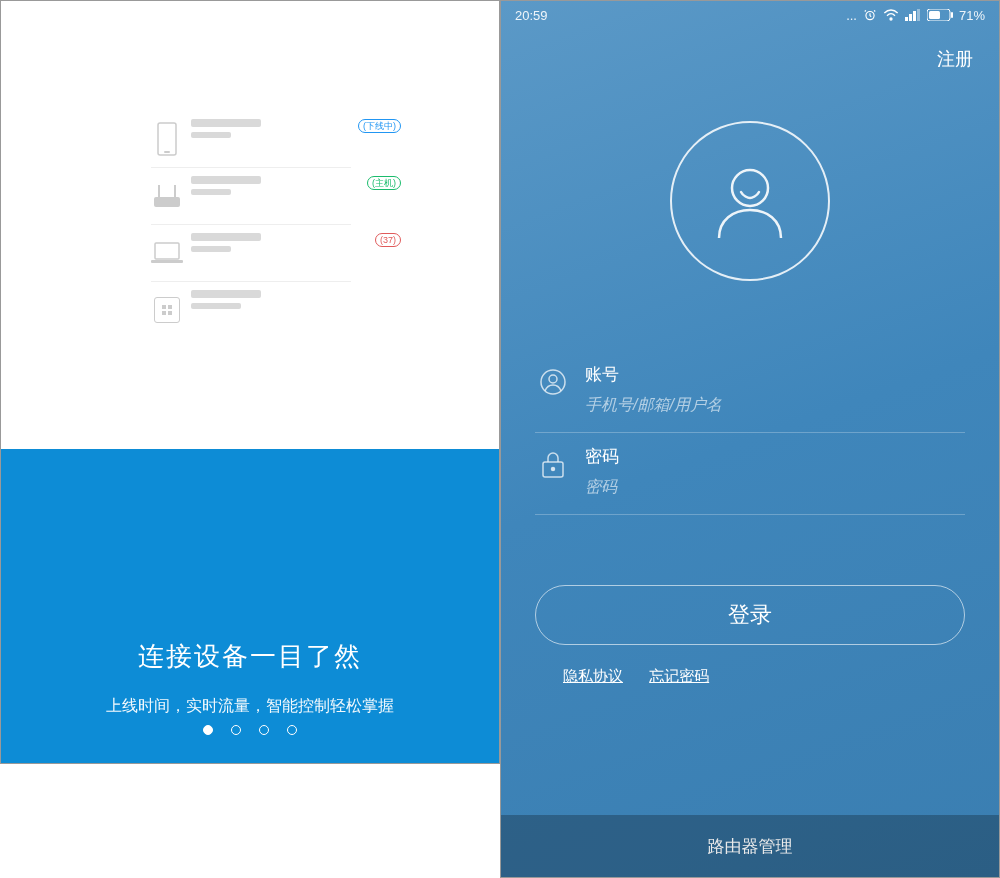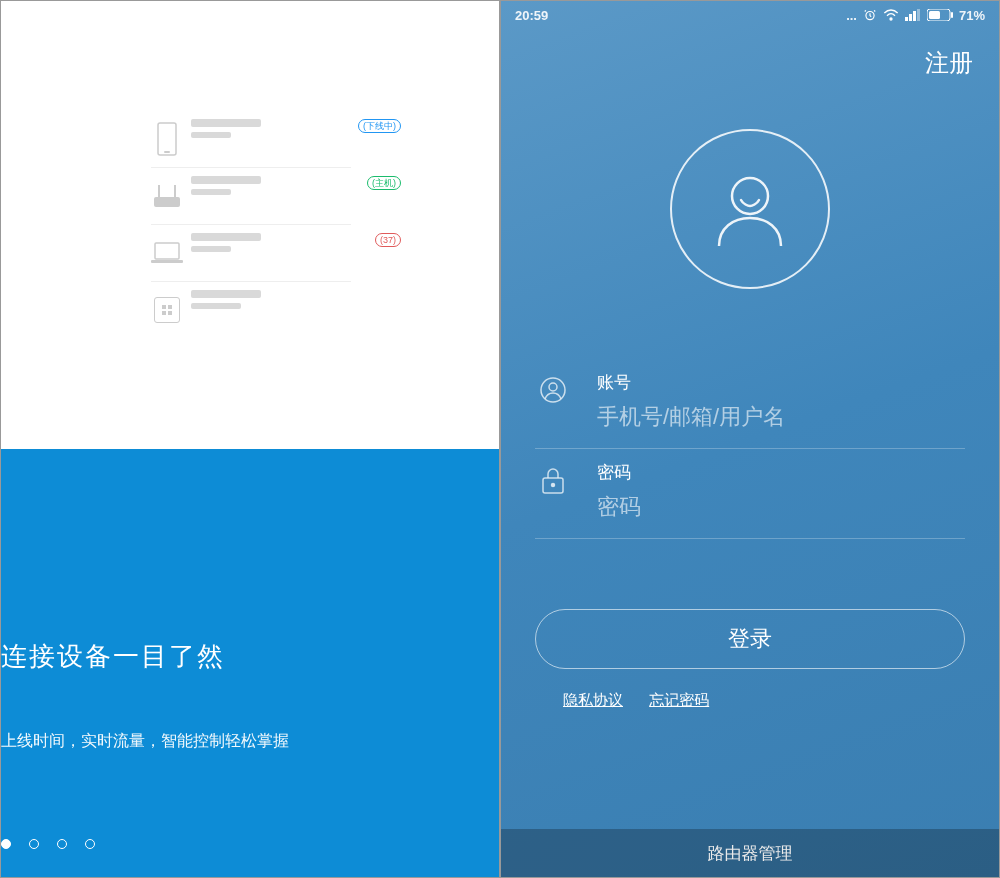--- a/index.html
+++ b/index.html
@@ -9,57 +9,57 @@
     width: 1000px;
     height: 878px;
     display: flex;
   }
   .panel {
     border: 1px solid #999;
     position: relative;
     overflow: hidden;
   }
   
-  .left { width: 500px; height: 878px; background: #fff; display:flex; flex-direction:column;}
+  .left { width: 500px; height: 764px; background: #fff; display:flex; flex-direction:column;}
   .left-top { flex: 0 0 448px; background:#fff; position:relative; }
   .device-list { position:absolute; top:110px; left:150px; width:200px; }
   .device-row { display:flex; align-items:flex-start; border-top:1px solid #eee; padding:8px 0; position:relative;}
   .device-row:first-child { border-top:none; }
   .dev-icon { width:32px; height:40px; display:flex; align-items:center; justify-content:center; color:#ccc;}
   .dev-lines { margin-left:8px; }
   .lbar { background:#d9d9d9; border-radius:2px; height:8px; margin-bottom:5px;}
   .lbar.w1{width:70px;} .lbar.w2{width:40px;height:6px;} .lbar.sm{height:6px;width:50px;}
   .tag { position:absolute; right:-50px; top:8px; font-size:9px; border:1px solid currentColor; border-radius:8px; padding:0 4px; line-height:12px;}
   .tag.blue{color:#2196f3;} .tag.green{color:#1abc6c;text-align:center;} .tag.red{color:#e05a5a;}
   .app-icon {width:26px;height:26px;border:1px solid #ccc;border-radius:3px;display:flex;align-items:center;justify-content:center;font-size:8px;color:#ccc;}
-  .left-bottom { flex:1; background:#0d8cd6; color:#fff; display:flex; flex-direction:column; justify-content:flex-start; padding-top:190px; position:relative;gap:23px;}
+  .left-bottom { flex:1; background:#0d8cd6; color:#fff; display:flex; flex-direction:column; align-items:center; justify-content:flex-start; padding-top:190px; position:relative;}
   .ob-title{font-size:26px; font-weight:400; letter-spacing:2px;}
-  .ob-sub{font-size:16px; margin-top:34px; opacity:.95;}
+  .ob-sub{font-size:16px; margin-top:22px; opacity:.95;}
   .dots{position:absolute; bottom:28px; display:flex; gap:18px;}
   .dot{width:10px;height:10px;border-radius:50%;border:1px solid #fff;}
   .dot.active{background:#fff;}
   
   .right{ width:500px; height:878px; background:linear-gradient(160deg,#5b99c7 0%,#3f86bb 50%,#3a7eb1 100%); color:#fff; display:flex; flex-direction:column;}
-  .statusbar{height:28px;display:flex;align-items:center;justify-content:space-between;padding:9px 14px;font-size:13px;color:rgba(255,255,255,.9);font-weight:bold;}
+  .statusbar{height:28px;display:flex;align-items:center;justify-content:space-between;padding:9px 14px;font-size:13px;color:rgba(255,255,255,.9);}
   .sb-right{display:flex;align-items:center;gap:6px;}
   .topbar{text-align:right;padding:18px 26px 0 0;}
-  .topbar a{font-size:24px;color:#fff;text-decoration:none;text-align:right;}
+  .topbar a{font-size:18px;color:#fff;text-decoration:none;text-align:right;}
   .avatar-wrap{display:flex;justify-content:center;margin-top:50px;}
   .avatar{width:160px;height:160px;border:2px solid rgba(255,255,255,.85);border-radius:50%;display:flex;align-items:center;justify-content:center;}
   .form{margin-top:70px;padding:0 34px;}
-  .field{display:flex;align-items:flex-start;border-bottom:1px solid rgba(255,255,255,.25);padding:12px 0 18px;gap:12px;}
+  .field{display:flex;align-items:flex-start;border-bottom:1px solid rgba(255,255,255,.25);padding:12px 0 18px;}
   .field .ficon{width:36px;display:flex;align-items:center;justify-content:center;opacity:.85;padding-top:6px;}
   .fbody{flex:1;margin-left:14px;}
   .flabel{font-size:17px;color:#fff;}
-  .finput{margin-top:10px;font-size:22px;color:rgba(255,255,255,.6);background:transparent;border:none;width:100%;outline:none;}
+  .finput{margin-top:10px;font-size:16px;color:rgba(255,255,255,.6);background:transparent;border:none;width:100%;outline:none;font-style:italic;}
   .finput::placeholder{color:rgba(255,255,255,.6);}
   .login-btn{margin:70px 34px 0;border:1px solid rgba(255,255,255,.6);border-radius:32px;height:60px;display:flex;align-items:center;justify-content:center;font-size:22px;cursor:pointer;}
   .links{margin:22px 40px 0;text-align:left;font-size:15px;}
   .links a{color:#fff;text-decoration:underline;margin-left:22px;}
-  .bottombar{margin-top:auto;display:flex;height:48px;background:rgba(0,0,0,.25);}
+  .bottombar{margin-top:auto;display:flex;height:62px;background:rgba(0,0,0,.25);}
   .bottombar .bb{flex:1;display:flex;align-items:center;justify-content:center;font-size:17px;color:#eaeaea;cursor:pointer;}
   .bb+.bb{border-left:1px solid rgba(255,255,255,.12);}
   
   svg{display:block;}
 </style>
 </head>
 <body>
 
 <div class="panel left">
   <div class="left-top">

